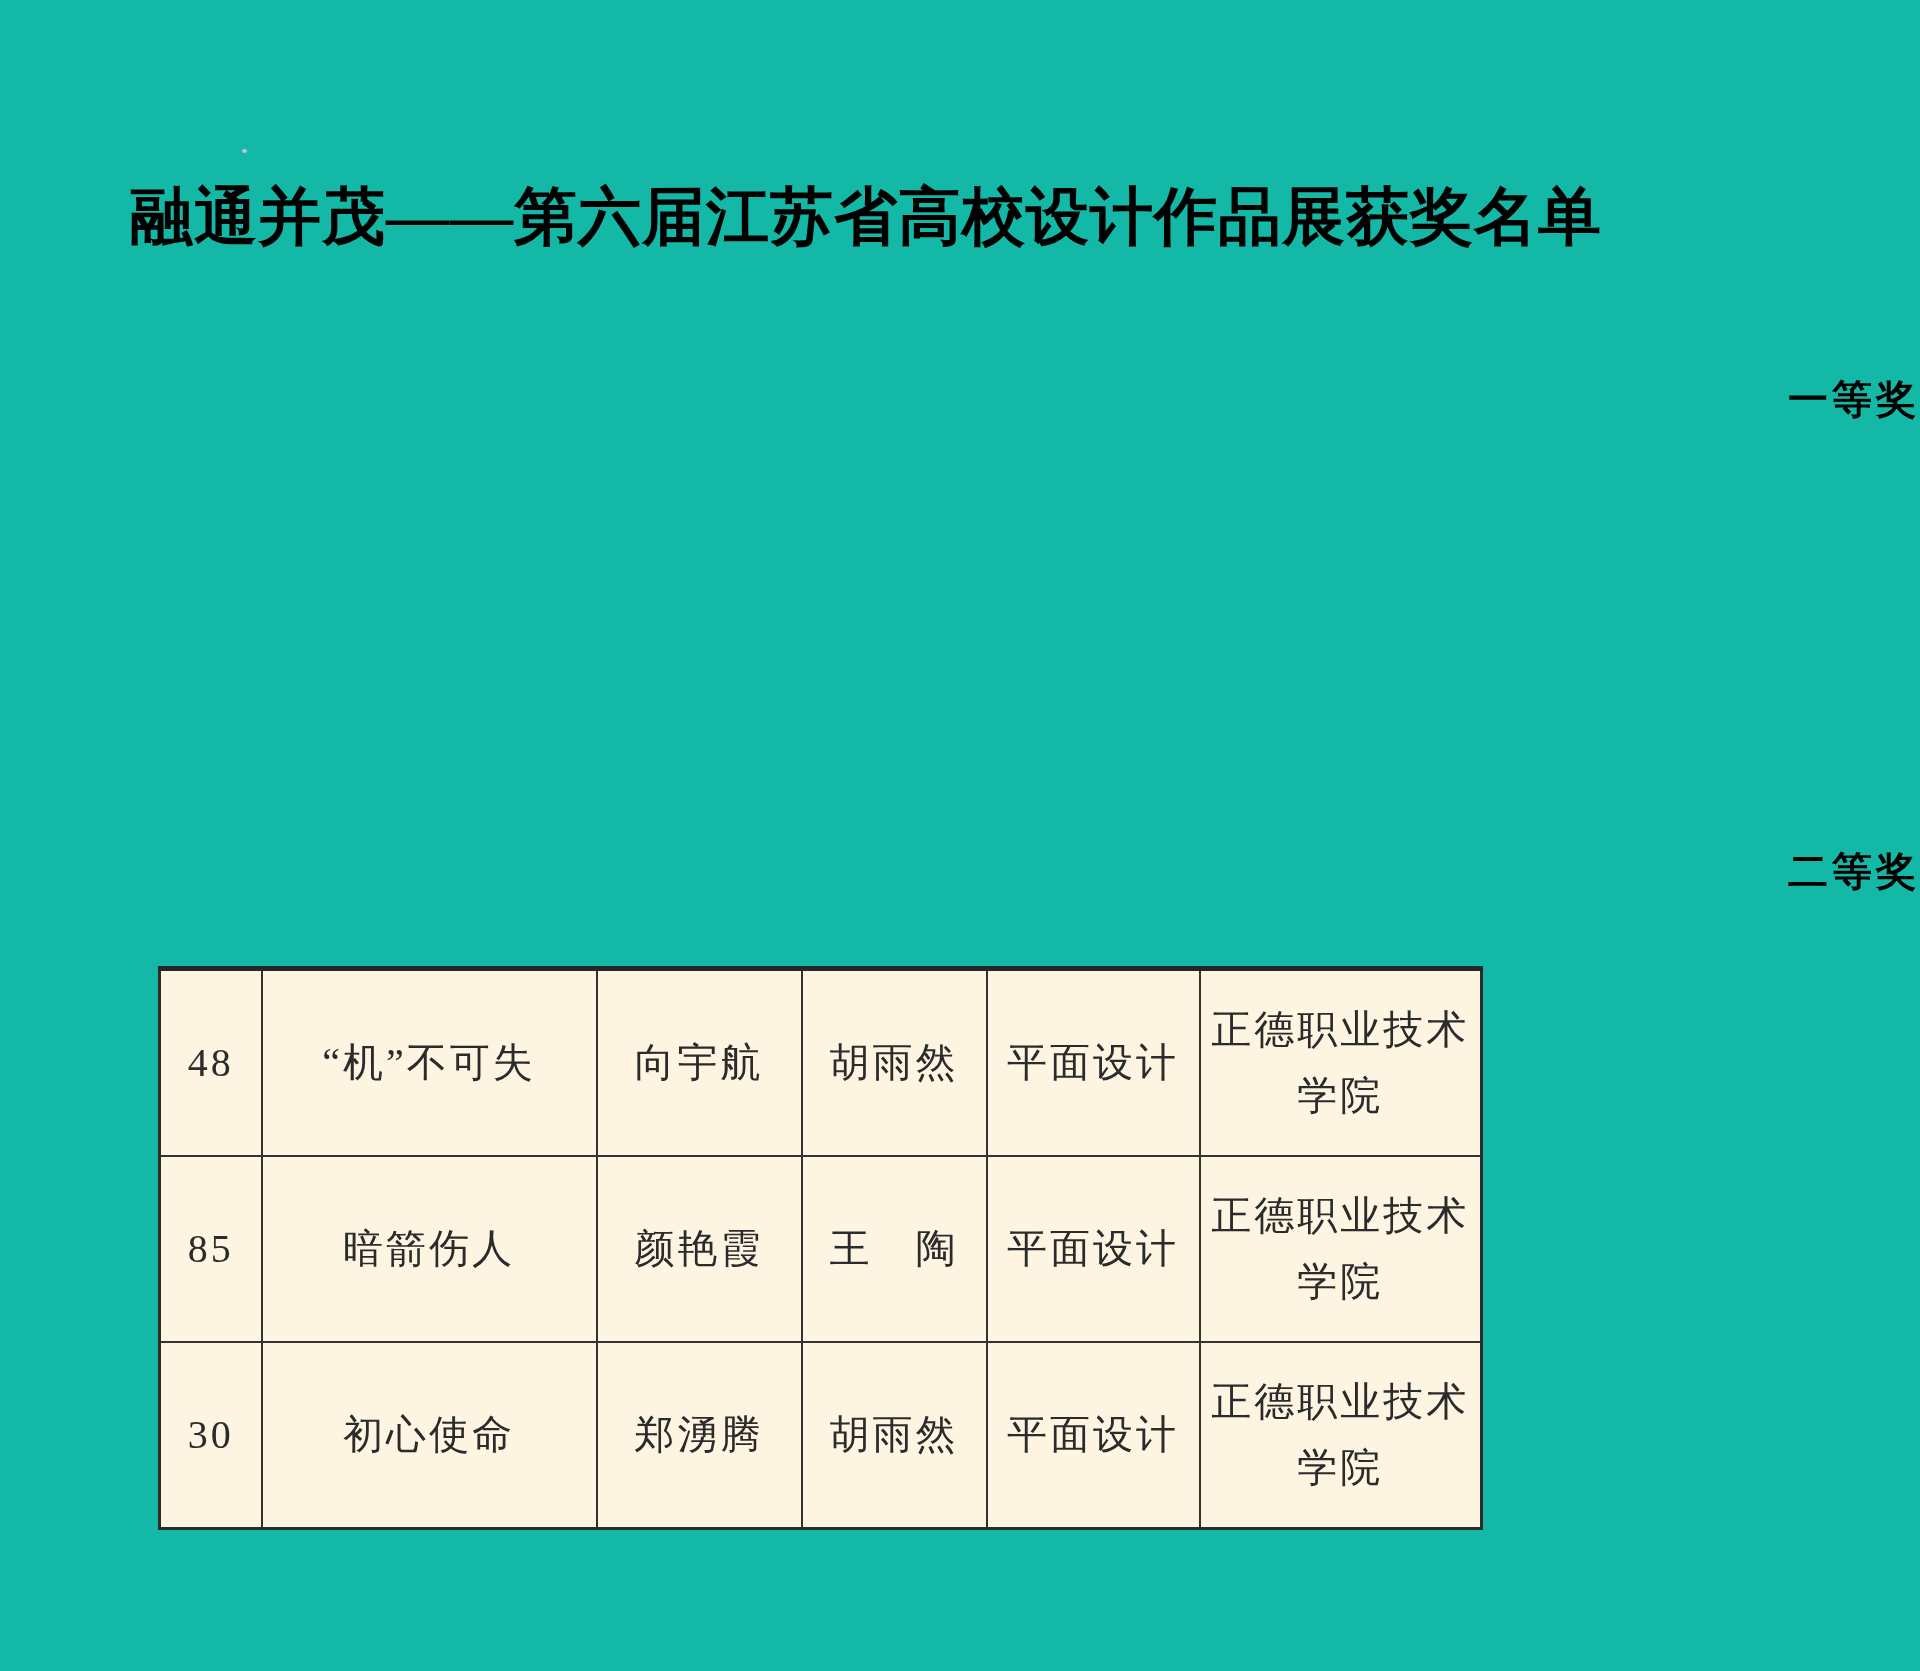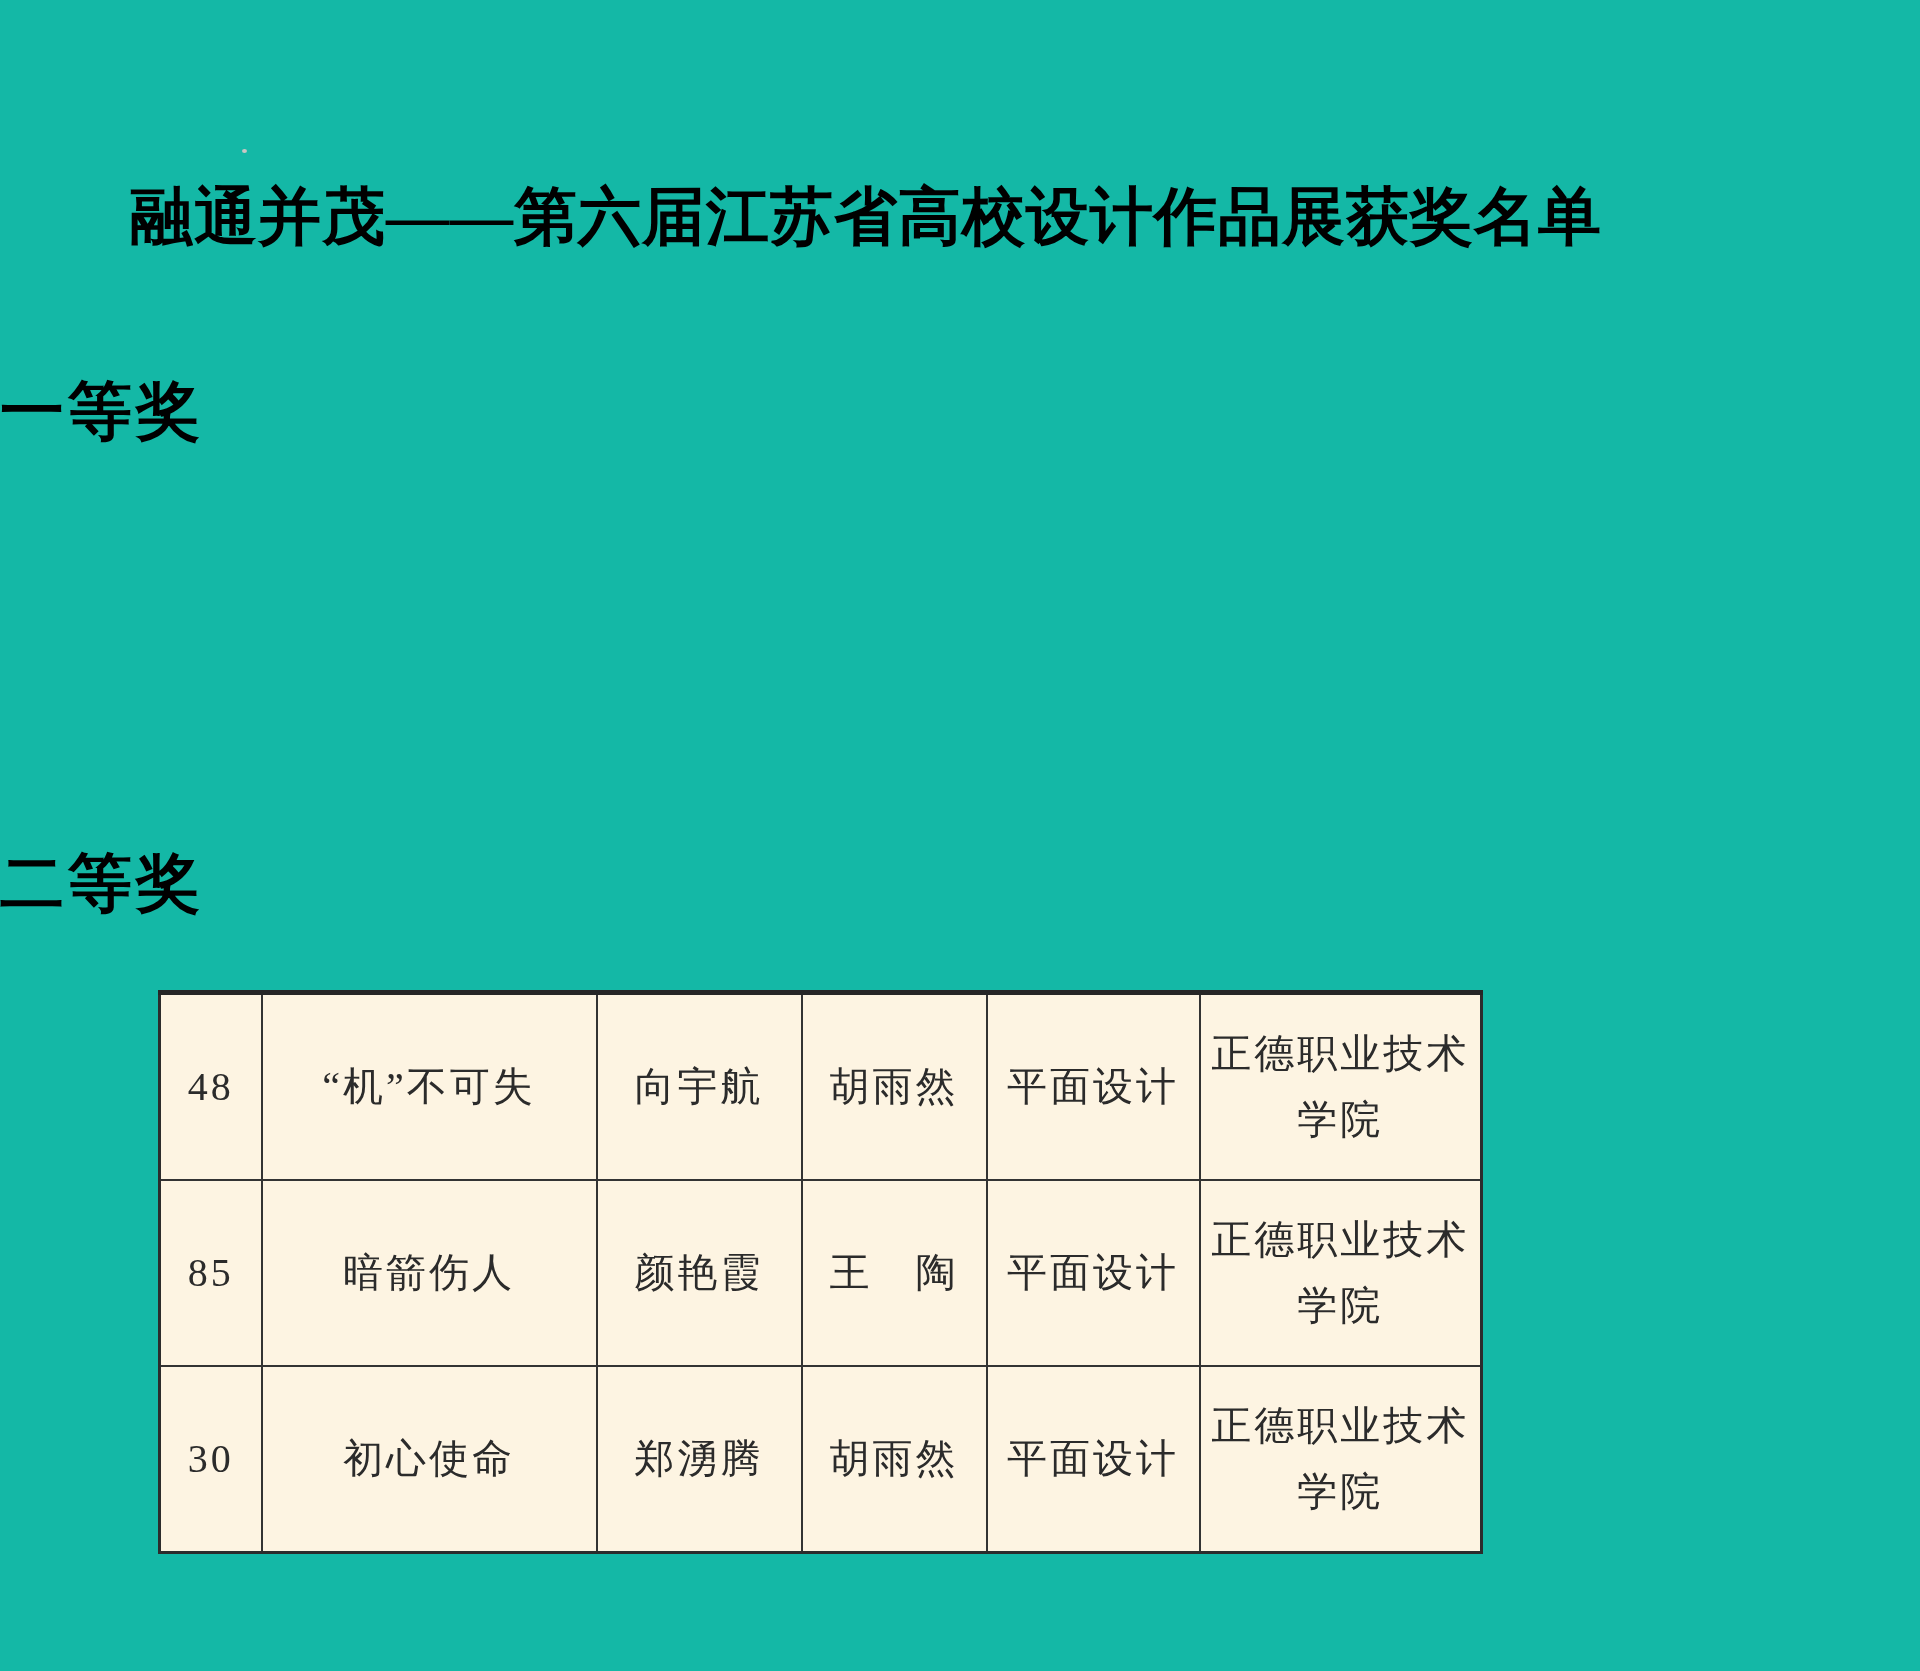--- a/index.html
+++ b/index.html
@@ -19,39 +19,39 @@
     font-size:63px;
     font-weight:bold;
     letter-spacing:1px;
     white-space:nowrap;
     line-height:1;
   }
   .section-heading{
     position:absolute;
     left:0;
     width:100%;
-    text-align:left;
-    font-size:64px;
+    text-align:right;
+    font-size:40px;
     font-weight:bold;
     line-height:1;
     letter-spacing:4px;
   }
   .section-heading.first{ top:380px; }
   .section-heading.second{ top:852px; }
 
   table.awards{
     position:absolute;
     left:158px;
     border-collapse:collapse;
     table-layout:fixed;
     border:3px solid #2c2c2c;
     border-top:5px solid #262626;
   }
   table.t1{ top:553px; width:1332px; }
-  table.t2{ top:966px; width:1322px;margin-top:24px; }
+  table.t2{ top:966px; width:1322px; }
 
   .t1 col.c1{width:90px;}  .t1 col.c2{width:332px;} .t1 col.c3{width:168px;}
   .t1 col.c4{width:190px;} .t1 col.c5{width:245px;} .t1 col.c6{width:307px;}
 
   .t2 col.c1{width:102px;} .t2 col.c2{width:335px;} .t2 col.c3{width:205px;}
   .t2 col.c4{width:185px;} .t2 col.c5{width:213px;} .t2 col.c6{width:282px;}
 
   td{
     background:#fdf4e2;
     border:2px solid #333333;

